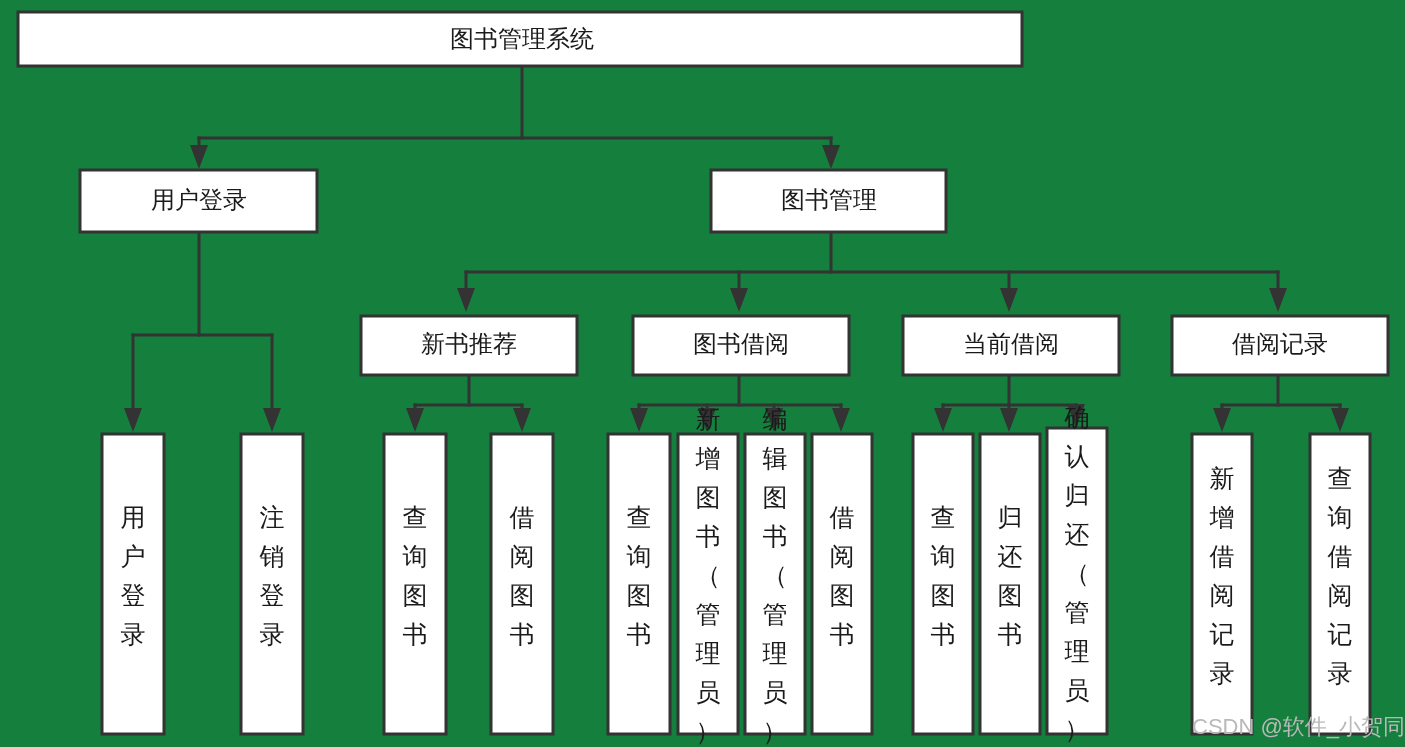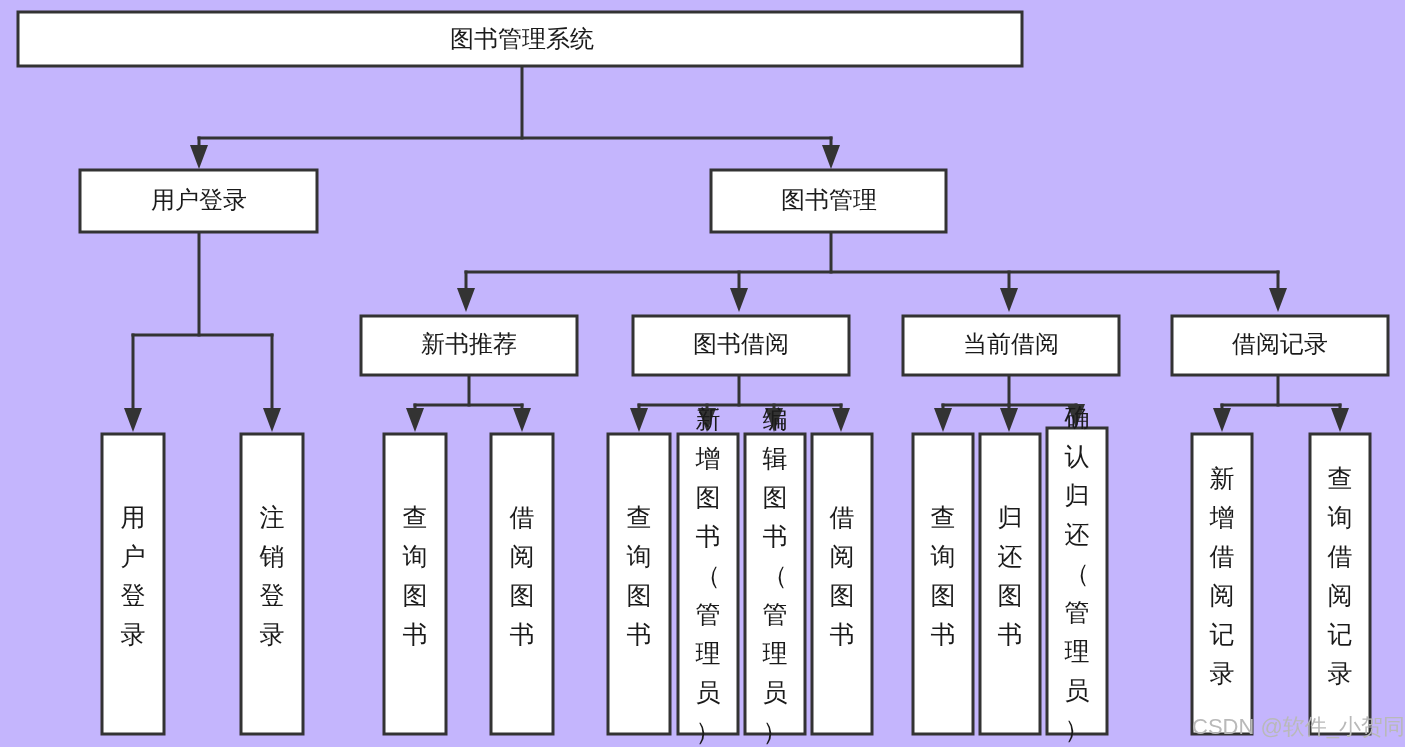--- a/index.html
+++ b/index.html
@@ -7,21 +7,21 @@
     padding: 0;
     background: #ffffff;
   }
   body {
     font-family: "Liberation Sans", "DejaVu Sans", sans-serif;
   }
   #diagram-root {
     position: relative;
     width: 1405px;
     height: 747px;
-    background: #c4b5fd;
+    background: #15803d;
     overflow: hidden;
   }
   svg#tree-svg {
     position: absolute;
     top: 0;
     left: 0;
     width: 1405px;
     height: 747px;
     display: block;
   }

